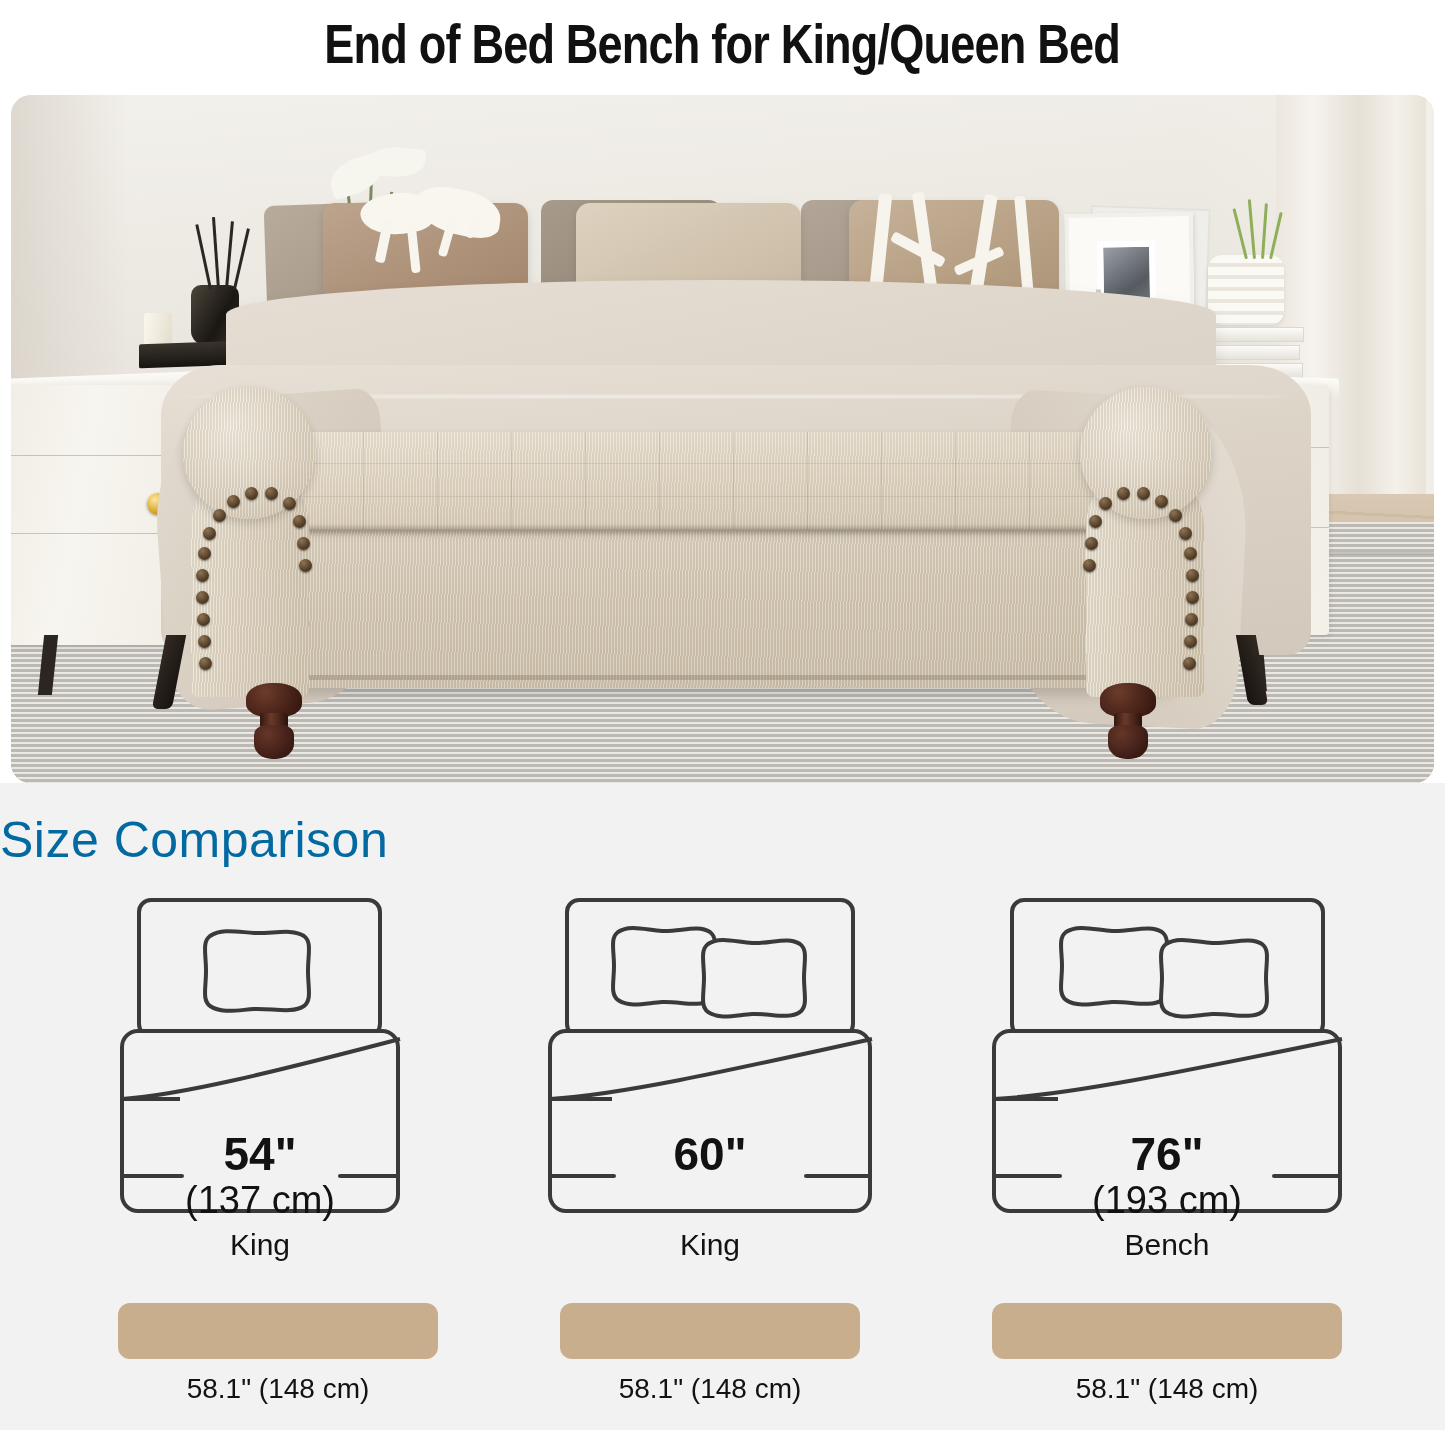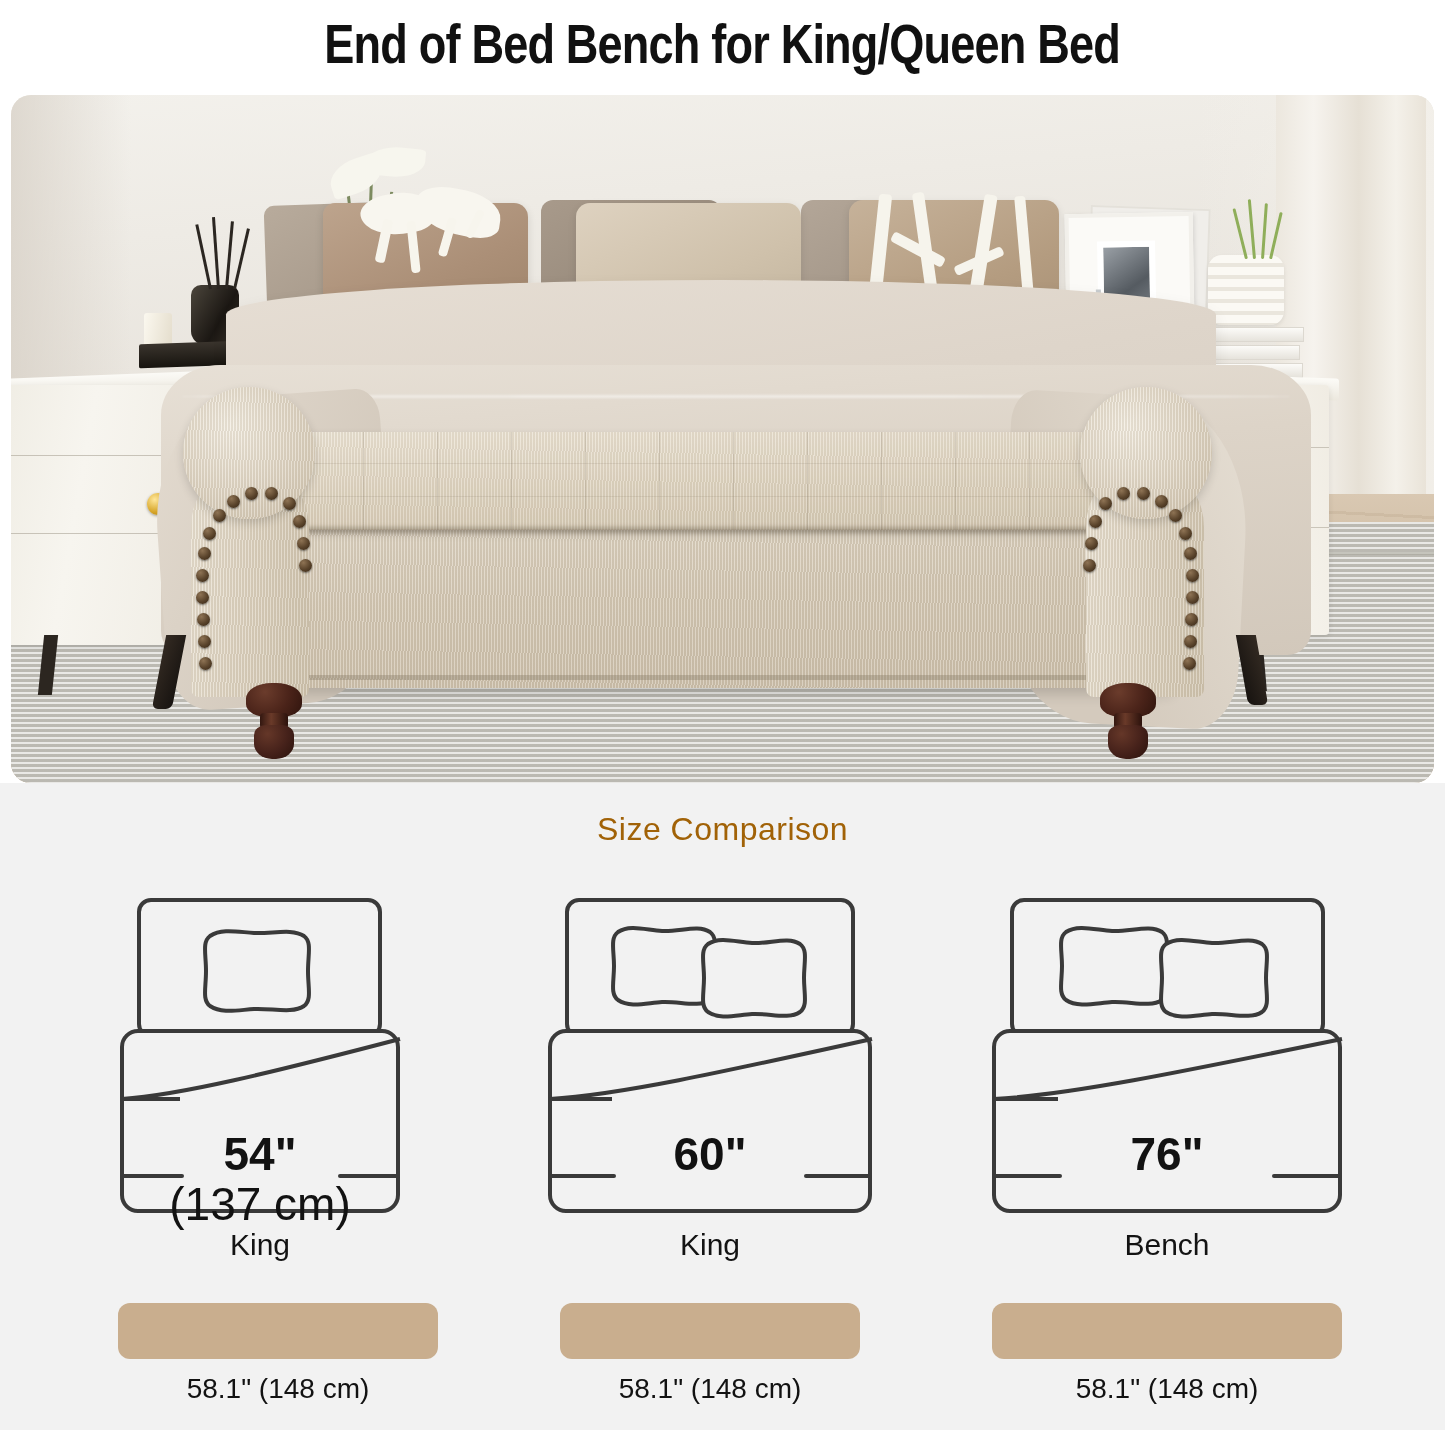--- a/index.html
+++ b/index.html
@@ -410,24 +410,24 @@
 
   
   .compare-section {
     position: absolute;
     left: 0; top: 783px;
     width: 1445px; height: 647px;
     background: #f2f2f2;
   }
   .compare-title {
     position: absolute; left: 0; top: 28px; width: 100%;
-    text-align: center;
-    font-size: 32px;
+    text-align: left;
+    font-size: 50px;
     font-weight: normal;
-    color: #a16207;
+    color: #0369a1;
     letter-spacing: 0.5px;
   }
 
   .beds-row {
     position: absolute; left: 0; top: 115px; width: 1445px; height: 400px;
   }
   .bed-card {
     position: absolute; top: 0;
   }
   .bed-fig { position: relative; }
@@ -452,21 +452,21 @@
   .pillow-ic { position: absolute; overflow: visible; }
 
   .dim-label {
     position: absolute;
     text-align: center;
     color: #121212;
     line-height: 1.08;
     white-space: nowrap;
   }
   .dim-in { font-size: 46px; font-weight: bold; }
-  .dim-cm { font-size: 46px; font-weight: normal; }
+  .dim-cm { font-size: 38px; font-weight: normal; }
 
   .tick {
     position: absolute;
     height: 4px;
     background: #3a3a3a;
     border-radius: 2px;
   }
 
   .bed-name {
     position: absolute;
@@ -741,20 +741,21 @@
         <svg class="fold-svg" style="left:92px;top:131px;" width="352" height="100" viewBox="0 0 352 100">
           <path d="M2 70 C76 66 184 44 350 10" fill="none" stroke="#3a3a3a" stroke-width="4"></path>
           <path d="M2 70 L66 70" fill="none" stroke="#3a3a3a" stroke-width="4"></path>
         </svg>
 
         <div class="tick" style="left:94px;top:276px;width:68px;"></div>
         <div class="tick" style="left:372px;top:276px;width:68px;"></div>
 
         <div class="dim-label" style="left:92px;top:232px;width:350px;">
           <div class="dim-in">76"</div>
+          <div class="dim-cm">(193 cm)</div>
         </div>
 
         <div class="bed-name" style="left:92px;top:330px;width:350px;">Bench</div>
       </div>
     </div>
 
   </div>
 
   <div class="bar-wrap" style="left:0;top:520px;width:500px;height:120px;">
     <div class="bench-bar" style="left:118px;width:320px;"></div>

